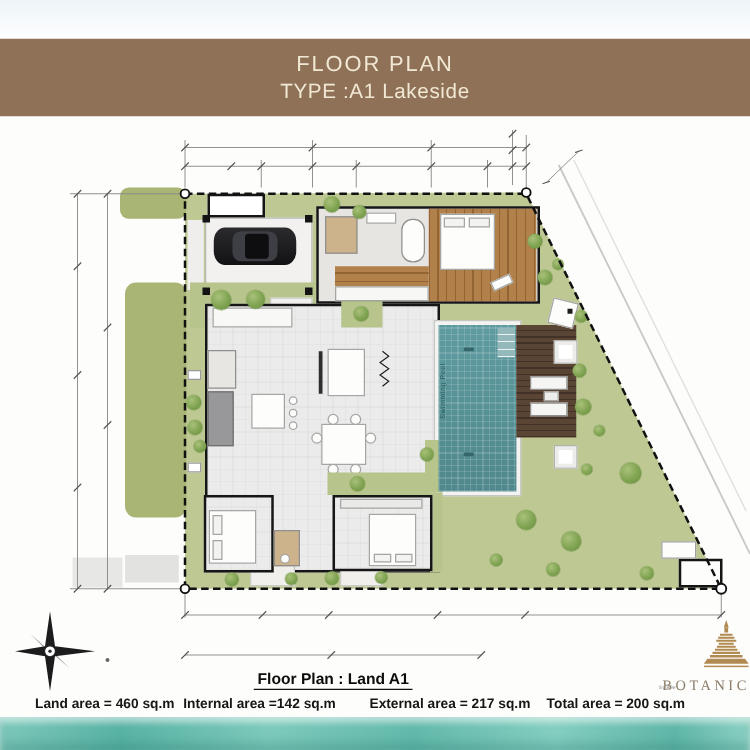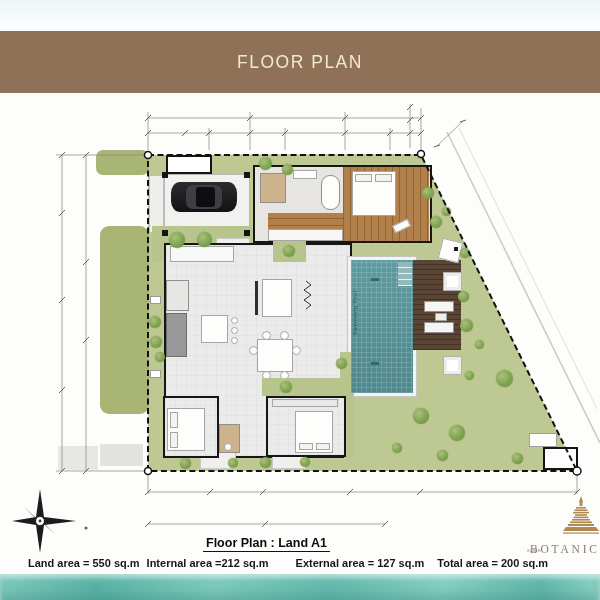--- a/index.html
+++ b/index.html
@@ -59,20 +59,21 @@
   svg{position:absolute;left:0;top:0;}
 </style>
 </head>
 <body>
 
 <div id="stage">
 
   <div id="sky" class="abs"></div>
   <div id="banner" class="abs">
     <div class="t1">FLOOR PLAN</div>
+    <div class="t2">TYPE :A1  Lakeside</div>
   </div>
 
   <svg width="600" height="600" style="z-index:1">
     <polygon points="148,155 421,154 577,471 148,471" fill="#bdc893"></polygon>
     <rect x="96" y="150" width="53" height="25" rx="7" fill="#a8b574"></rect>
     <rect x="100" y="226" width="49" height="188" rx="9" fill="#a8b574"></rect>
     <rect x="58" y="446" width="40" height="24" fill="#e7e7e5"></rect>
     <rect x="100" y="444" width="43" height="22" fill="#e2e2e0"></rect>
   </svg>
 
@@ -214,21 +215,21 @@
   <svg width="90" height="78" style="left:3px;top:488px;z-index:6">
     <path fill="#9a9a9a" d="M37,33L51,19L41,29Z M37,33L53,47L43,37Z M37,33L23,47L33,37Z M37,33L21,19L31,29Z"></path>
     <path fill="#1c1c1c" d="M37,33L33,29L37,1L41,29Z M37,33L41,37L37,65L33,37Z M37,33L33,37L9,33L33,29Z M37,33L41,29L73,33L41,37Z"></path>
     <circle cx="37" cy="33" r="4.5" fill="#fff" stroke="#222" stroke-width="1.2"></circle>
     <circle cx="37" cy="33" r="1.4" fill="#333"></circle>
     <circle cx="83" cy="40" r="1.6" fill="#666"></circle>
   </svg>
 
   <div id="plan-title">Floor Plan : Land A1</div>
   <div id="area-line">
-    <span class="g1">Land area = 550 sq.m</span><span class="g2">Internal area =212 sq.m</span><span class="g3">External area = 127 sq.m</span><span>Total area = 200 sq.m</span>
+    <span class="g1">Land area = 460 sq.m</span><span class="g2">Internal area =142 sq.m</span><span class="g3">External area = 217 sq.m</span><span>Total area = 200 sq.m</span>
   </div>
   <div id="scale-label">scale</div>
 
   <svg width="36" height="44" viewBox="0 0 36 44" style="left:563px;top:496px;z-index:6">
     <g fill="#b08a50">
       <polygon points="18,0 20,6 16,6"></polygon>
       <rect x="16.5" y="6" width="3" height="4"></rect>
       <rect x="13" y="11" width="10" height="1.6"></rect>
       <rect x="11.5" y="13.4" width="13" height="1.6"></rect>
       <rect x="10" y="15.8" width="16" height="1.6"></rect>

